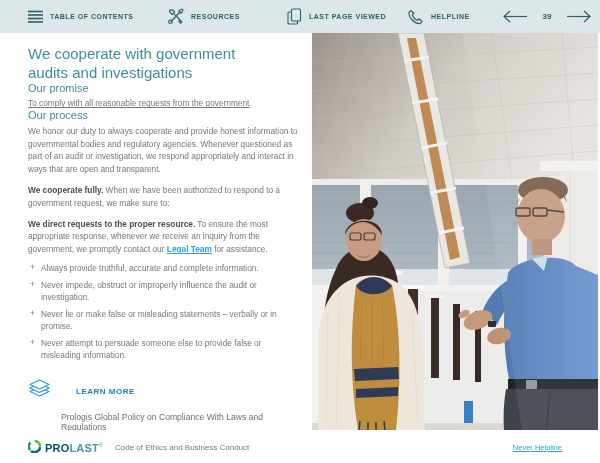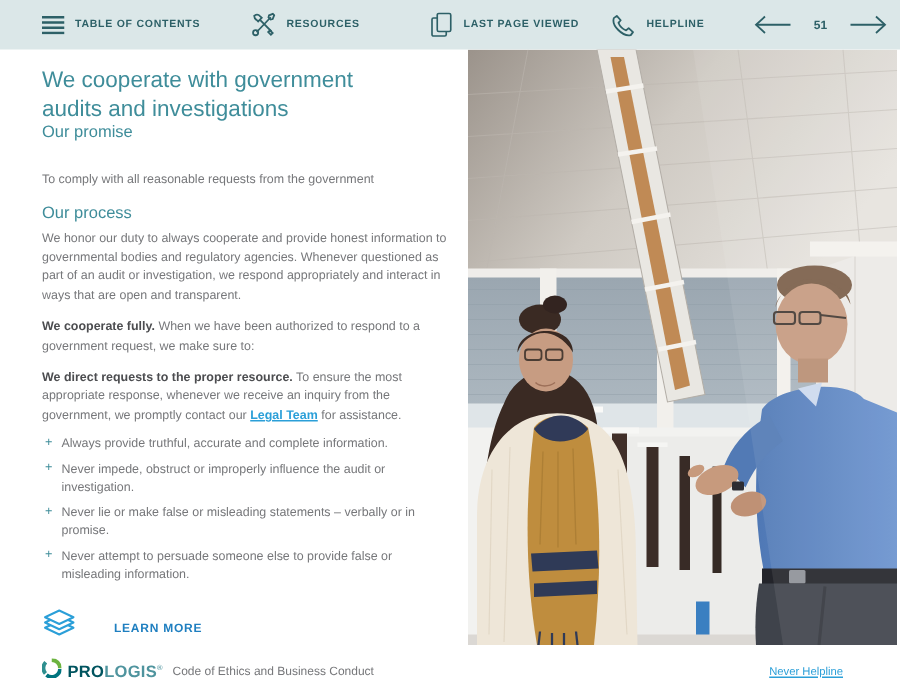--- a/index.html
+++ b/index.html
@@ -27,22 +27,22 @@
     position:absolute; top:0; left:502px; height:33px; width:90px;
     display:flex; align-items:center; justify-content:space-between;
     color:#2d6067; font-size:8px; font-weight:bold;
   }
   .pager svg { display:block; cursor:pointer; }
   
   .left-col { position:absolute; left:28px; top:44px; width:276px; }
   .page-title { color:#3f8d9a; font-size:15px; font-weight:400; line-height:1.28; width:250px; }
   .sec-head { color:#3f8d9a; font-size:11px; font-weight:400; }
   .promise-head { }
-  .promise-text { margin-top:19px; color:#76777a; font-size:8.3px; line-height:1.45; }
-  .process-head { margin-top:11px; }
+  .promise-text { margin-top:3px; color:#76777a; font-size:8.3px; line-height:1.45;text-decoration:underline; }
+  .process-head { }
   .para { margin-top:4px; color:#76777a; font-size:8.3px; line-height:1.5; }
   .para + .para { margin-top:9px; }
   .lead { color:#4c4d50; font-weight:bold; }
   .inline-link { color:#2b9fd8; font-weight:bold; text-decoration:underline; cursor:pointer; }
   .bullets { margin-top:7px; }
   .bullet-row { display:flex; margin-top:5px; }
   .bullet-marker { color:#3f8d9a; font-size:8.5px; width:13px; flex:none; padding-left:2px; }
   .bullet-text { color:#76777a; font-size:8.3px; line-height:1.45; width:250px; }
   .learn-more { display:flex; align-items:center; gap:11px; margin-top:17px; cursor:pointer; }
   .learn-more-label { color:#1f7fc0; font-size:8px; font-weight:bold; letter-spacing:.5px;margin-left:14px; }
@@ -112,21 +112,21 @@
     <span>HELPLINE</span>
   </div>
 
   <div class="pager">
     <span>
       <svg width="26" height="13" viewBox="0 0 26 13" fill="none" stroke="#2d6067" stroke-width="1.2">
         <line x1="25" y1="6.5" x2="2" y2="6.5"></line>
           <path d="M8 1 L2 6.5 L8 12"></path>
       </svg>
     </span>
-    <span>51</span>
+    <span>39</span>
     <span>
       <svg width="26" height="13" viewBox="0 0 26 13" fill="none" stroke="#2d6067" stroke-width="1.2">
         <line x1="1" y1="6.5" x2="24" y2="6.5"></line>
           <path d="M18 1 L24 6.5 L18 12"></path>
       </svg>
     </span>
   </div>
 </div>
 
 <div class="left-col">
@@ -315,17 +315,17 @@
 
 <div class="footer">
   <div class="logo">
     <span>
       <svg width="13" height="13" viewBox="0 0 13 13" fill="none">
         <path d="M6.5 1 A5.5 5.5 0 0 1 12 6.5" stroke="#6cb33f" stroke-width="2.6"></path>
         <path d="M12 7 A5.5 5.5 0 0 1 3 11" stroke="#00747f" stroke-width="2.6"></path>
         <path d="M2.3 10 A5.5 5.5 0 0 1 2.5 2.5" stroke="#2e8f8f" stroke-width="2.6"></path>
       </svg>
     </span>
-    <span class="logo-text"><span class="logo-pro">PRO</span><span class="logo-logis">LOGIS</span><span class="logo-reg">®</span></span>
+    <span class="logo-text"><span class="logo-pro">PRO</span><span class="logo-logis">LAST</span><span class="logo-reg">®</span></span>
   </div>
   <div class="doc-title">Code of Ethics and Business Conduct</div>
   <div class="ethics-link">Never Helpline</div>
 </div>
 
 </body></html>

